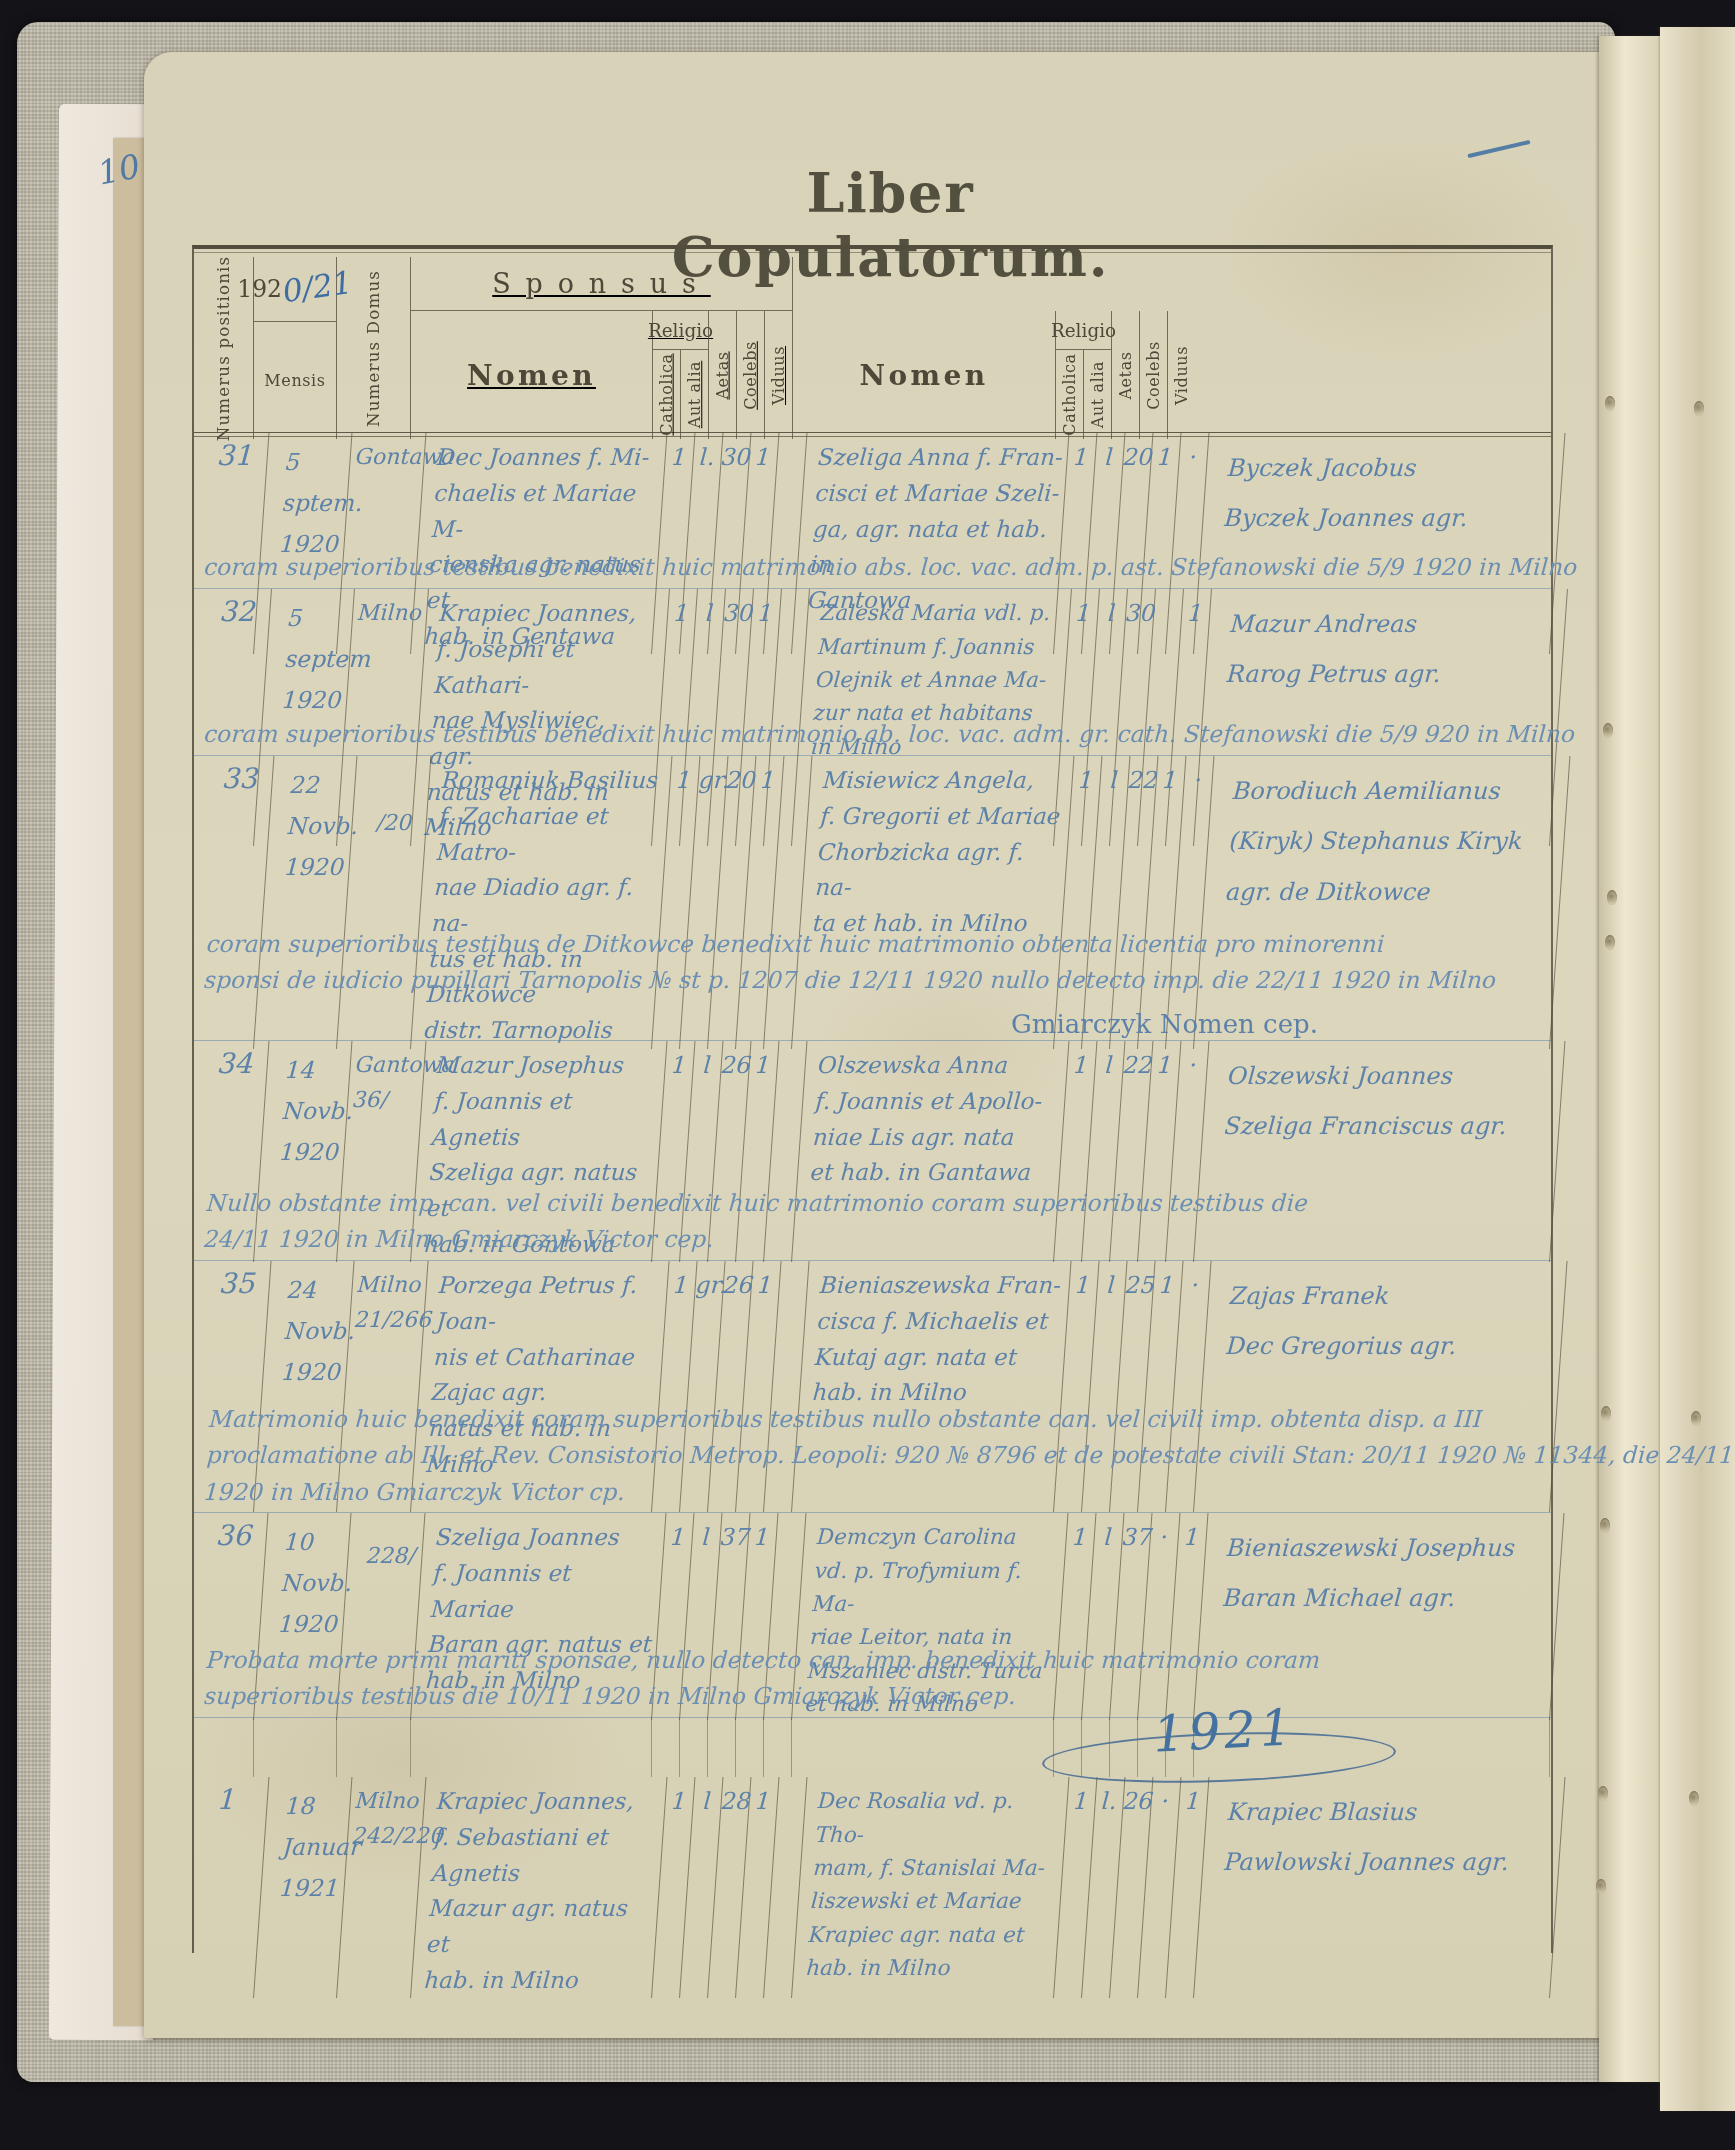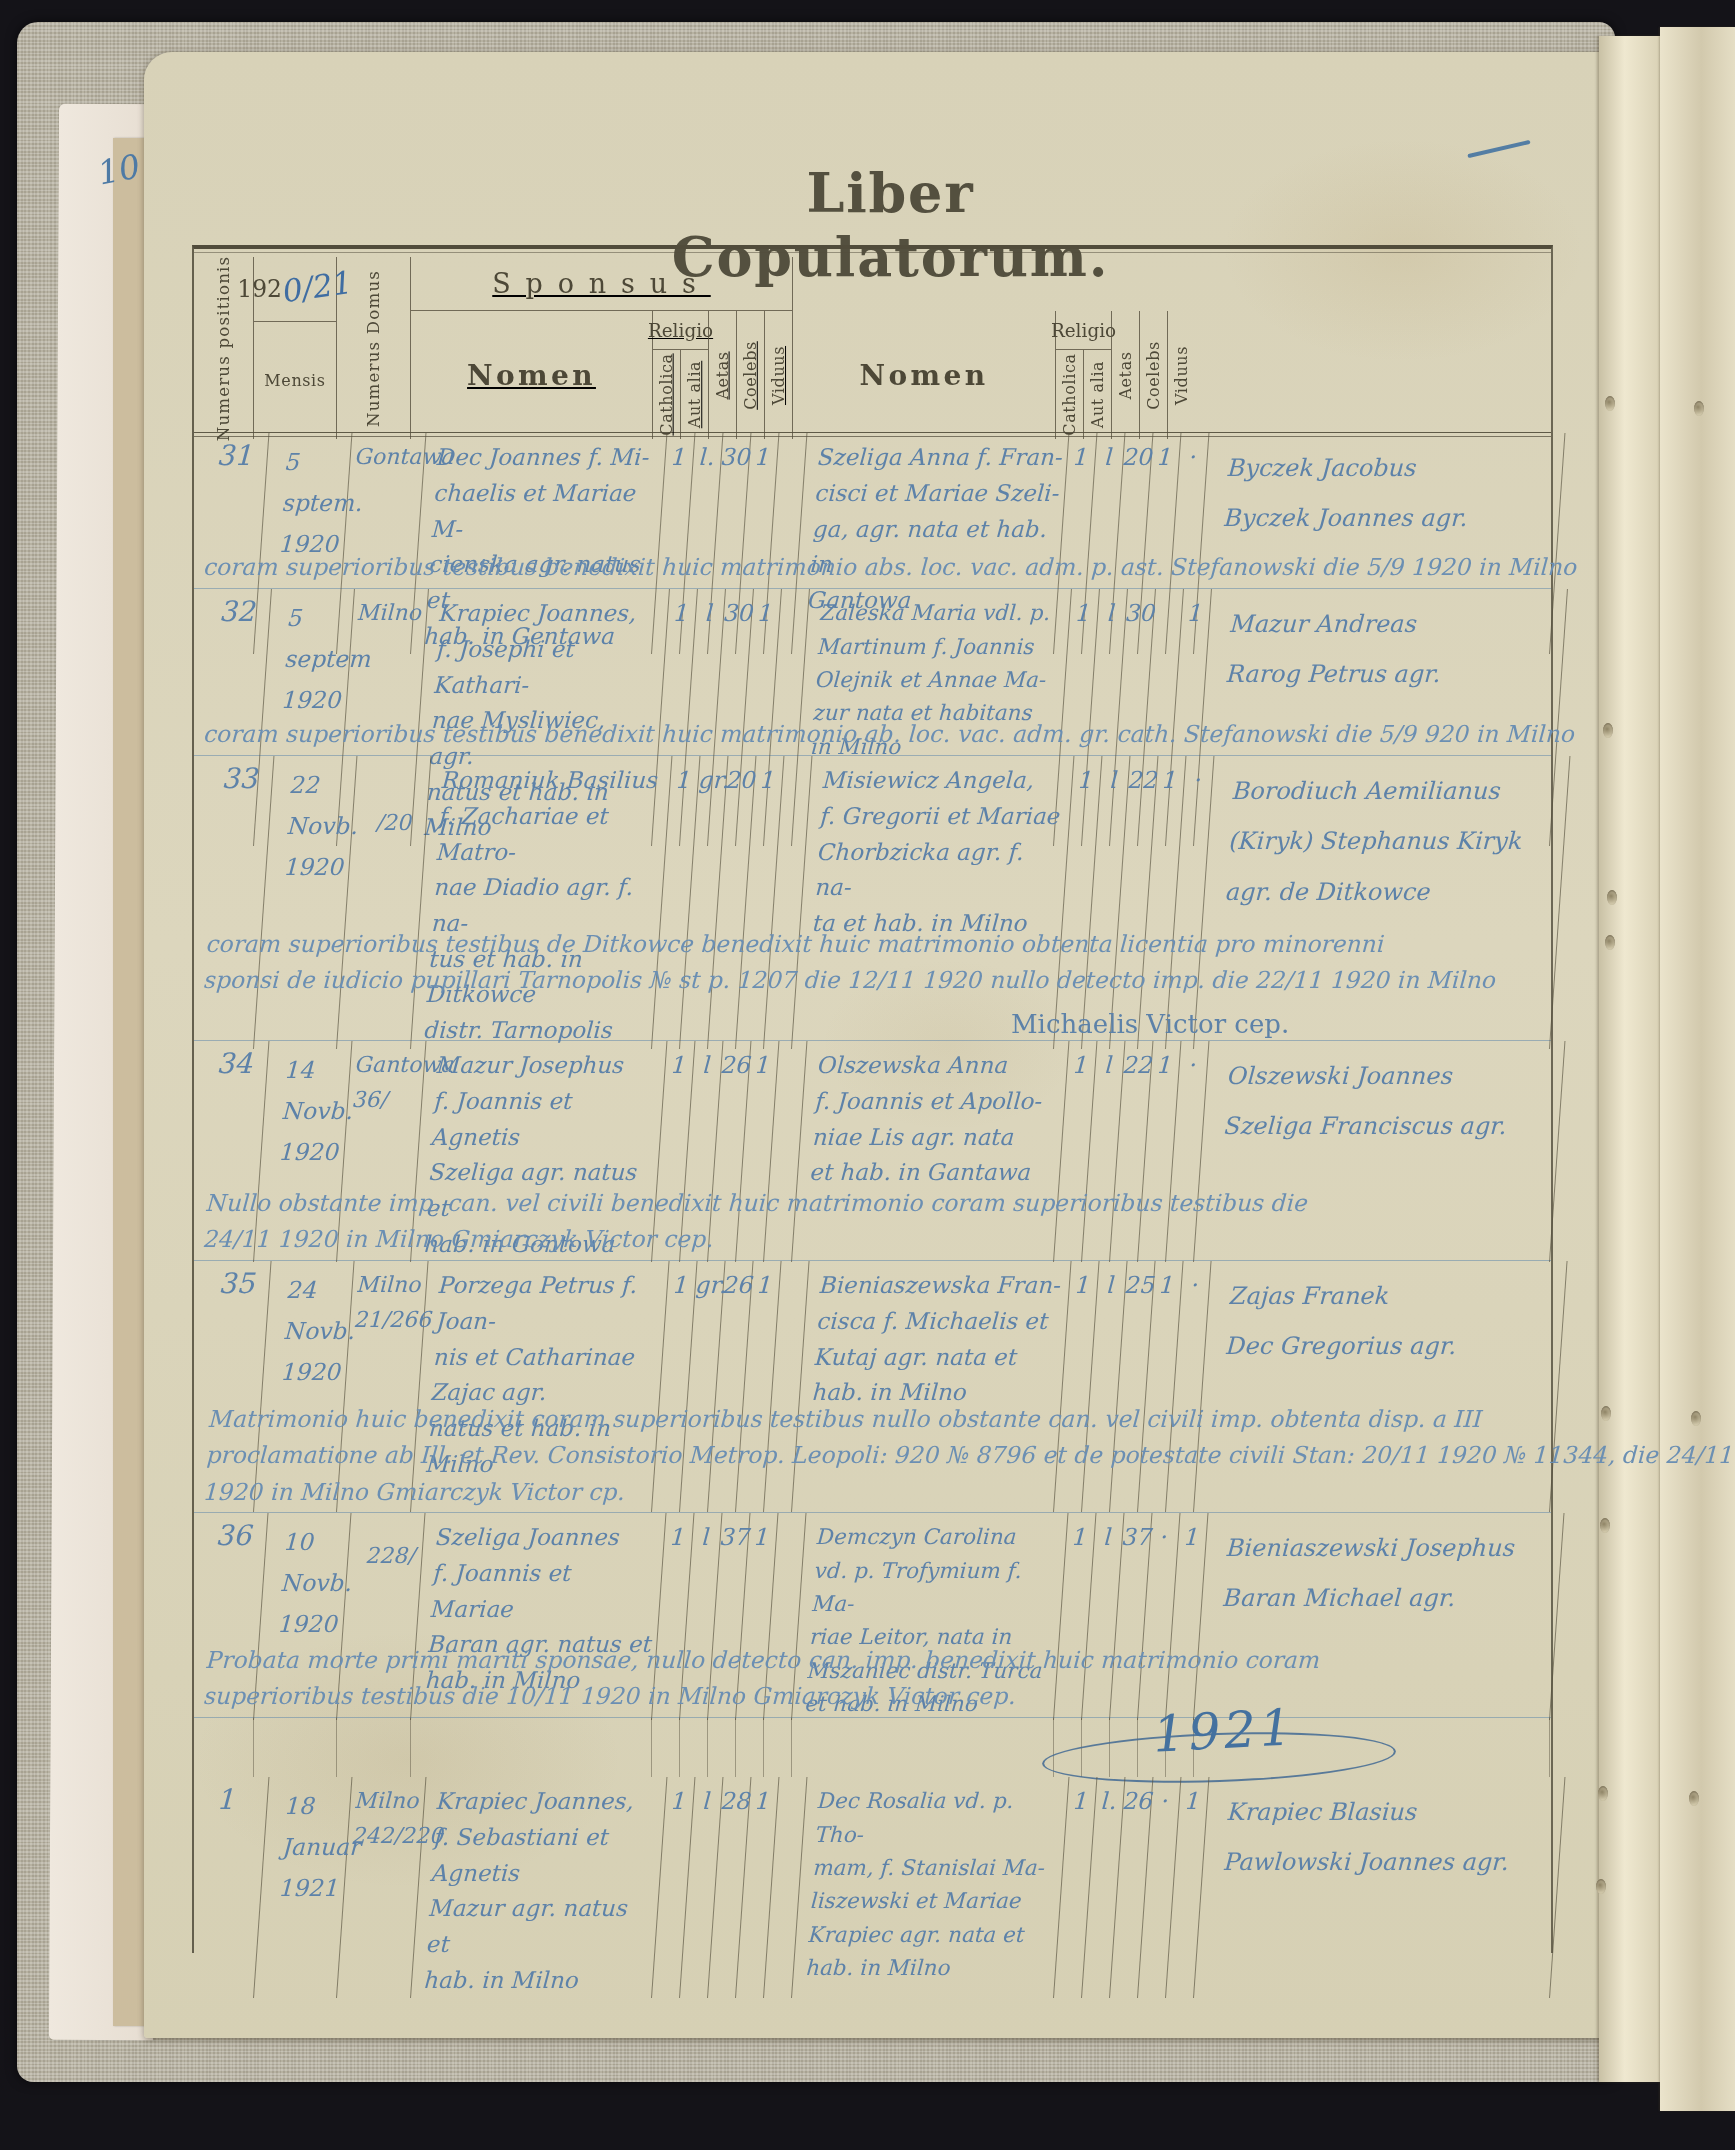--- a/index.html
+++ b/index.html
@@ -322,21 +322,21 @@
     <div class="cell cflag hw">1</div>
     <div class="cell cflag hw">·</div>
     <div class="cell ctes hw">Borodiuch Aemilianus
 (Kiryk) Stephanus Kiryk
 agr. de Ditkowce</div>
     <div class="notes hw" style="bottom:41px;">
       <div class="note">coram superioribus testibus de Ditkowce benedixit huic matrimonio obtenta licentia pro minorenni</div>
       <div class="note">sponsi de iudicio pupillari Tarnopolis № st p. 1207 die 12/11 1920 nullo detecto imp. die 22/11 1920 in Milno</div>
 
     </div>
-    <div class="sig">Michaelis Victor cep.</div>
+    <div class="sig">Gmiarczyk Nomen cep.</div>
   </div>
 
   <div class="trow" style="height:219px">
     <div class="cell cnum hw">34</div>
     <div class="cell cmen hw">14
 Novb.
 1920</div>
     <div class="cell cdom hw">Gantowa
 36∕</div>
     <div class="cell cnom hw">Mazur Josephus

